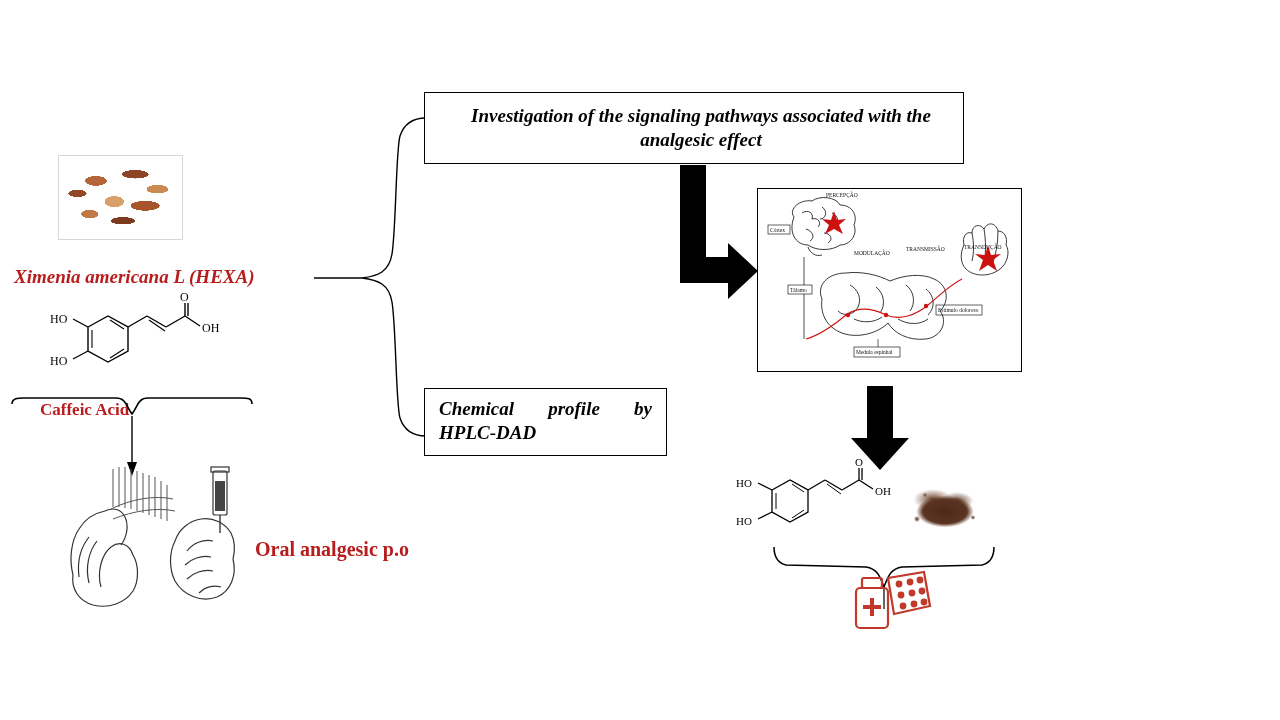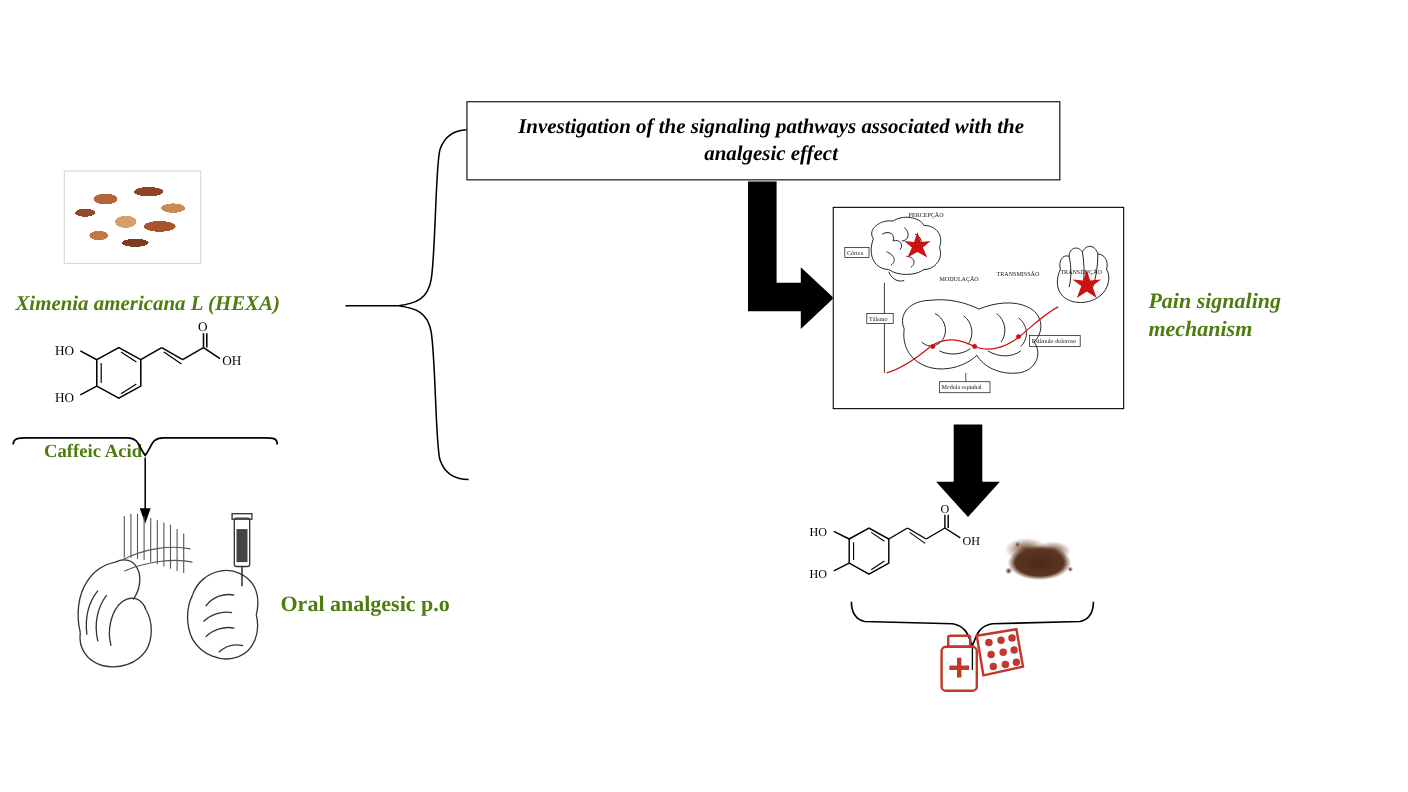--- a/index.html
+++ b/index.html
@@ -35,21 +35,21 @@
     color: #000;
   }
   .textbox.justified {
     text-align: justify;
     display: block;
   }
 
   
   .label {
     font-family: "Liberation Serif", serif;
-    color: #4d7c0f;
+    color: #b91c1c;
   }
   .label.bold-italic { font-weight: bold; font-style: italic; }
   .label.bold { font-weight: bold; }
 
   
   .figure-box {
     border: 1px solid #000;
     background: #fff;
     box-sizing: border-box;
     overflow: hidden;
@@ -174,20 +174,21 @@
   <div class="abs" style="left:300px; top:110px; width:130px; height:330px;">
     <svg width="130" height="330" viewBox="0 0 130 330">
       <path d="M126,8 C112,8 104,14 100,26 C96,38 96,120 92,144 C89,162 78,166 62,168
                C78,170 89,174 92,192 C96,216 96,296 100,308 C104,320 112,326 126,326" fill="none" stroke="#000" stroke-width="1.4"></path>
       <line x1="62" y1="168" x2="14" y2="168" stroke="#000" stroke-width="1.4"></line>
     </svg>
   </div>
 
   <div class="abs textbox" style="left:424px; top:92px; width:540px; height:72px;padding-left:24px;">Investigation of the signaling pathways associated with the analgesic effect</div>
 
+  <div class="abs textbox justified" style="left:424px; top:388px; width:243px; height:68px; padding:8px 14px;">Chemical profile by HPLC-DAD</div>
 
   <div class="abs" style="left:672px; top:165px; width:90px; height:140px;">
     <svg width="90" height="140" viewBox="0 0 90 140">
       <path d="M8,0 L34,0 L34,92 L56,92 L56,78 L86,106 L56,134 L56,118 L8,118 Z" fill="#000"></path>
     </svg>
   </div>
 
   <div class="abs figure-box" style="left:757px; top:188px; width:265px; height:184px;">
     <svg width="263" height="182" viewBox="0 0 263 182">
       <rect x="0" y="0" width="263" height="182" fill="#fff"></rect>
@@ -254,23 +255,20 @@
 
       <rect x="178" y="116" width="46" height="10" fill="none" stroke="#222" stroke-width="0.7"></rect>
       <text x="180" y="123" font-family="Liberation Serif, serif" font-size="5.5" fill="#111">Estímulo doloroso</text>
 
       <rect x="96" y="158" width="46" height="10" fill="none" stroke="#222" stroke-width="0.7"></rect>
       <text x="98" y="165" font-family="Liberation Serif, serif" font-size="5.5" fill="#111">Medula espinhal</text>
       <line x1="120" y1="150" x2="120" y2="158" stroke="#222" stroke-width="0.7"></line>
     </svg>
   </div>
 
-  <div class="abs label bold-italic" style="left:1044px; top:262px; width:190px; font-size:20px; line-height:1.25;">
-    <span>Pain signaling mechanism</span>
-  </div>
 
   <div class="abs" style="left:845px; top:386px; width:70px; height:86px;">
     <svg width="70" height="86" viewBox="0 0 70 86">
       <polygon points="22,0 48,0 48,52 64,52 35,84 6,52 22,52" fill="#000"></polygon>
     </svg>
   </div>
 
   <div class="abs" style="left:728px; top:470px; width:180px; height:80px;">
     <svg width="180" height="80" viewBox="0 0 180 80">
       <polygon points="44,20 62,10 80,20 80,42 62,52 44,42" fill="none" stroke="#000" stroke-width="1.3"></polygon>

